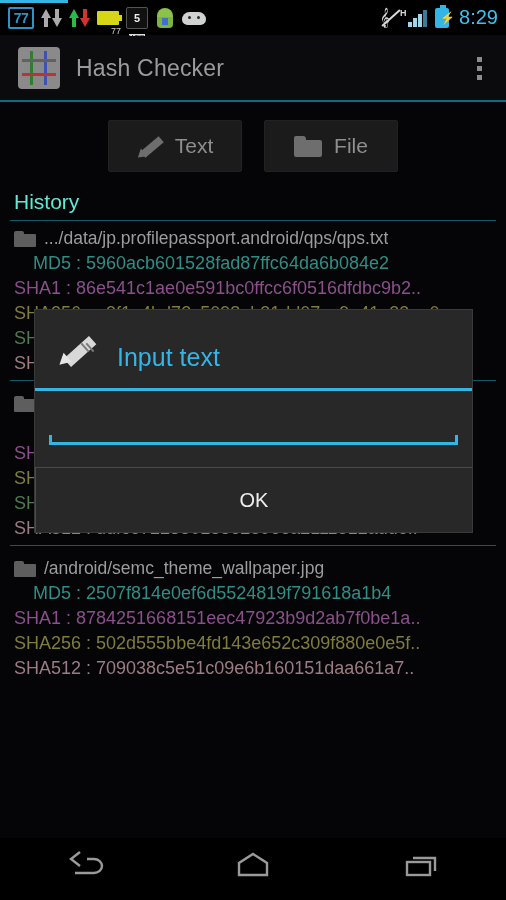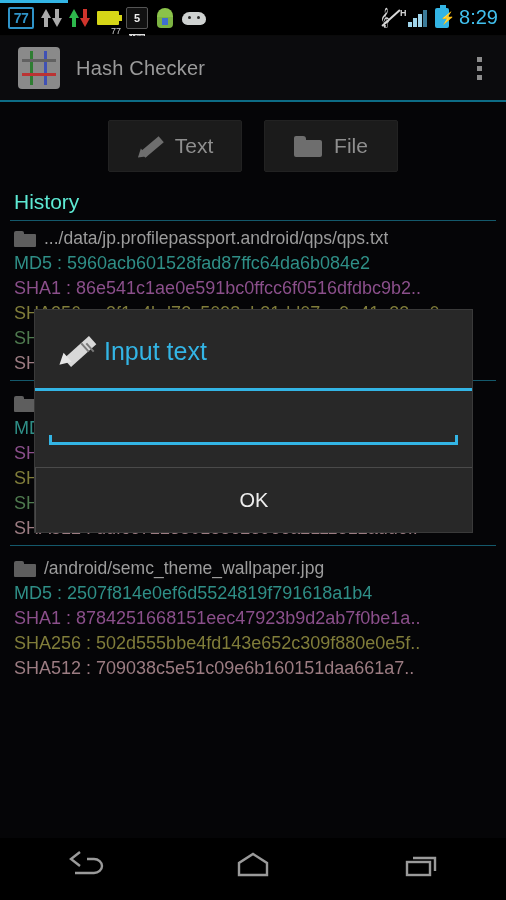--- a/index.html
+++ b/index.html
@@ -78,21 +78,21 @@
   .actionbar { position: relative; height: 64px; background: #0b0b0d;
      display:flex; align-items:center; padding: 0 8px; }
   .app-icon { width: 42px; height: 42px; background: #8a8a8a; border-radius: 4px;
      margin-left: 10px; position: relative; overflow: hidden; }
   .app-icon .v1, .app-icon .v2 { position:absolute; top:4px; width:3px; height:34px; }
   .app-icon .v1 { left:12px; background:#2e7d32; }
   .app-icon .v2 { left:26px; background:#3f51b5; }
   .app-icon .h1, .app-icon .h2 { position:absolute; left:4px; width:34px; height:3px; }
   .app-icon .h1 { top:12px; background:#616161; }
   .app-icon .h2 { top:26px; background:#b33; }
-  .app-title { color: #9b9b9b; font-size: 20px; margin-left: 16px; letter-spacing: 0.2px; }
+  .app-title { color: #9b9b9b; font-size: 23px; margin-left: 16px; letter-spacing: 0.2px; }
   .overflow { margin-left:auto; margin-right: 16px; display:flex; flex-direction:column; gap:4px; }
   .overflow i { display:block; width: 5px; height: 5px; background: #8c8c8c; }
   .ab-divider { height: 2px; background: #0d6c85; }
 
   
   .btn-row { display:flex; justify-content:center; gap: 22px; padding: 18px 0 16px; background:#050507; }
   .act-btn { width: 134px; height: 52px; background: #1b1b1b; border: 1px solid #222;
      display:flex; align-items:center; justify-content:center; gap: 12px; border-radius: 2px; }
   .act-btn .lbl { color: #8f8f8f; font-size: 21px; }
 
@@ -111,31 +111,31 @@
   .hist-head { color: #5eead4; font-size: 21px; padding: 2px 0 6px 14px; }
   .hist-rule { height: 1px; background: #14596b; margin: 0 10px; }
   .entry { padding: 6px 0 5px 0; }
   .entry-sep { height: 1px; background: #14596b; margin: 4px 10px 0; }
   .path-row { display:flex; align-items:center; gap: 8px; padding: 1px 10px 2px 14px; }
   .path-row .fsm { width: 22px; height: 16px; position: relative; flex: none; }
   .path-row .fsm .tab { position:absolute; left:0; top:0; width:10px; height:4px; background:#5e5e5e; border-radius:2px 2px 0 0;}
   .path-row .fsm .bdy { position:absolute; left:0; top:3px; width:22px; height:13px; background:#5e5e5e; border-radius:1px; }
   .path-txt { color: #9c9c9c; font-size: 17.5px; white-space: nowrap; overflow: hidden; text-overflow: clip; }
   .hash-line { font-size: 18px; padding-left: 14px; white-space: nowrap; overflow: hidden; line-height: 25px; }
-  .h-md5 { color: #2f8f87; }
+  .h-md5 { color: #2f8f87; margin-left: 19px; }
   .h-sha1 { color: #8b4f8b; }
   .h-sha256 { color: #807d3a; }
   .h-sha384 { color: #4f7a4f; }
   .h-sha512 { color: #9c7c82; }
 
   
   .scrim { position:absolute; left:0; top:0; right:0; bottom:0; background: transparent; }
   .dialog { position: absolute; left: 35px; top: 310px; width: 437px; background: #282828;
      box-shadow: 0 0 0 1px #3a3a3a; }
-  .dlg-head { display:flex; align-items:center; gap: 5px; padding: 20px 0 16px 22px; }
+  .dlg-head { display:flex; align-items:flex-end; gap: 18px; padding: 20px 0 16px 22px; }
   .dlg-pencil { width: 42px; height: 42px; position: relative; flex: none; }
   .dlg-pencil .shaft { position:absolute; left:6px; top:16px; width:34px; height:11px;
       background:#d8d8d8; transform: rotate(-42deg); }
   .dlg-pencil .band1, .dlg-pencil .band2 { position:absolute; width:2px; height:11px; background:#7a7a7a;
       transform: rotate(-42deg); top:12px; }
   .dlg-pencil .band1 { left:27px; } .dlg-pencil .band2 { left:32px; }
   .dlg-pencil .tip { position:absolute; left:1px; top:25px; width:0; height:0;
       border-top:6px solid transparent; border-bottom:6px solid transparent; border-right:11px solid #e6e6e6;
       transform: rotate(-42deg); }
   .dlg-title { color: #33b5e5; font-size: 25px; }

